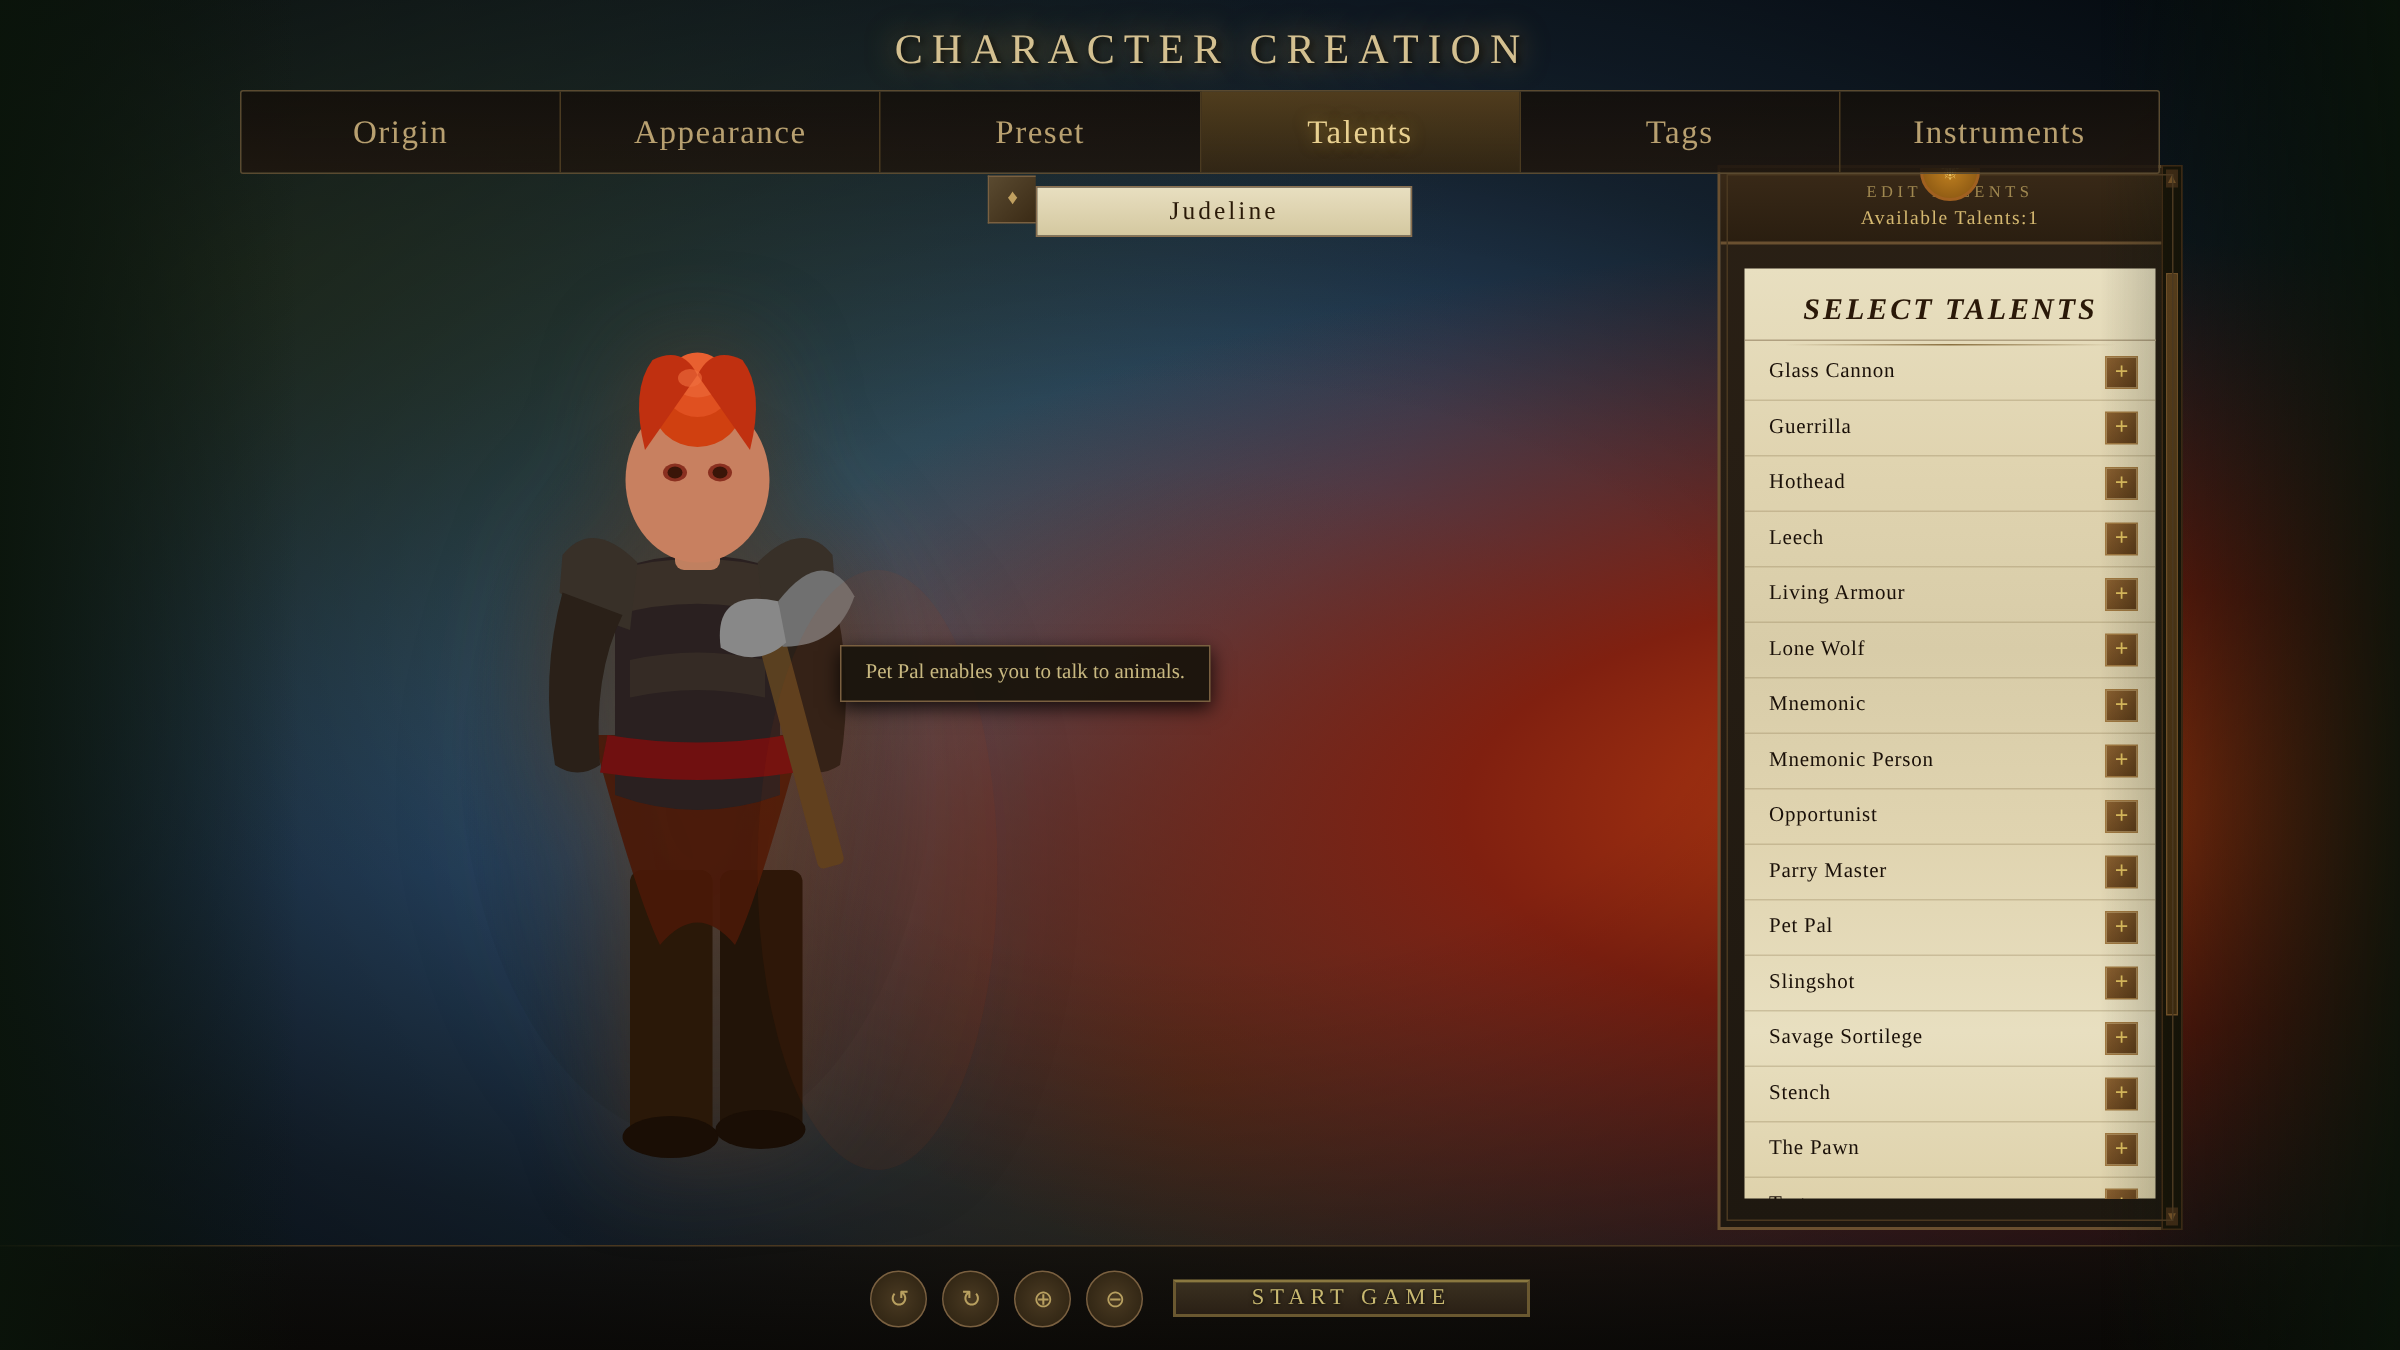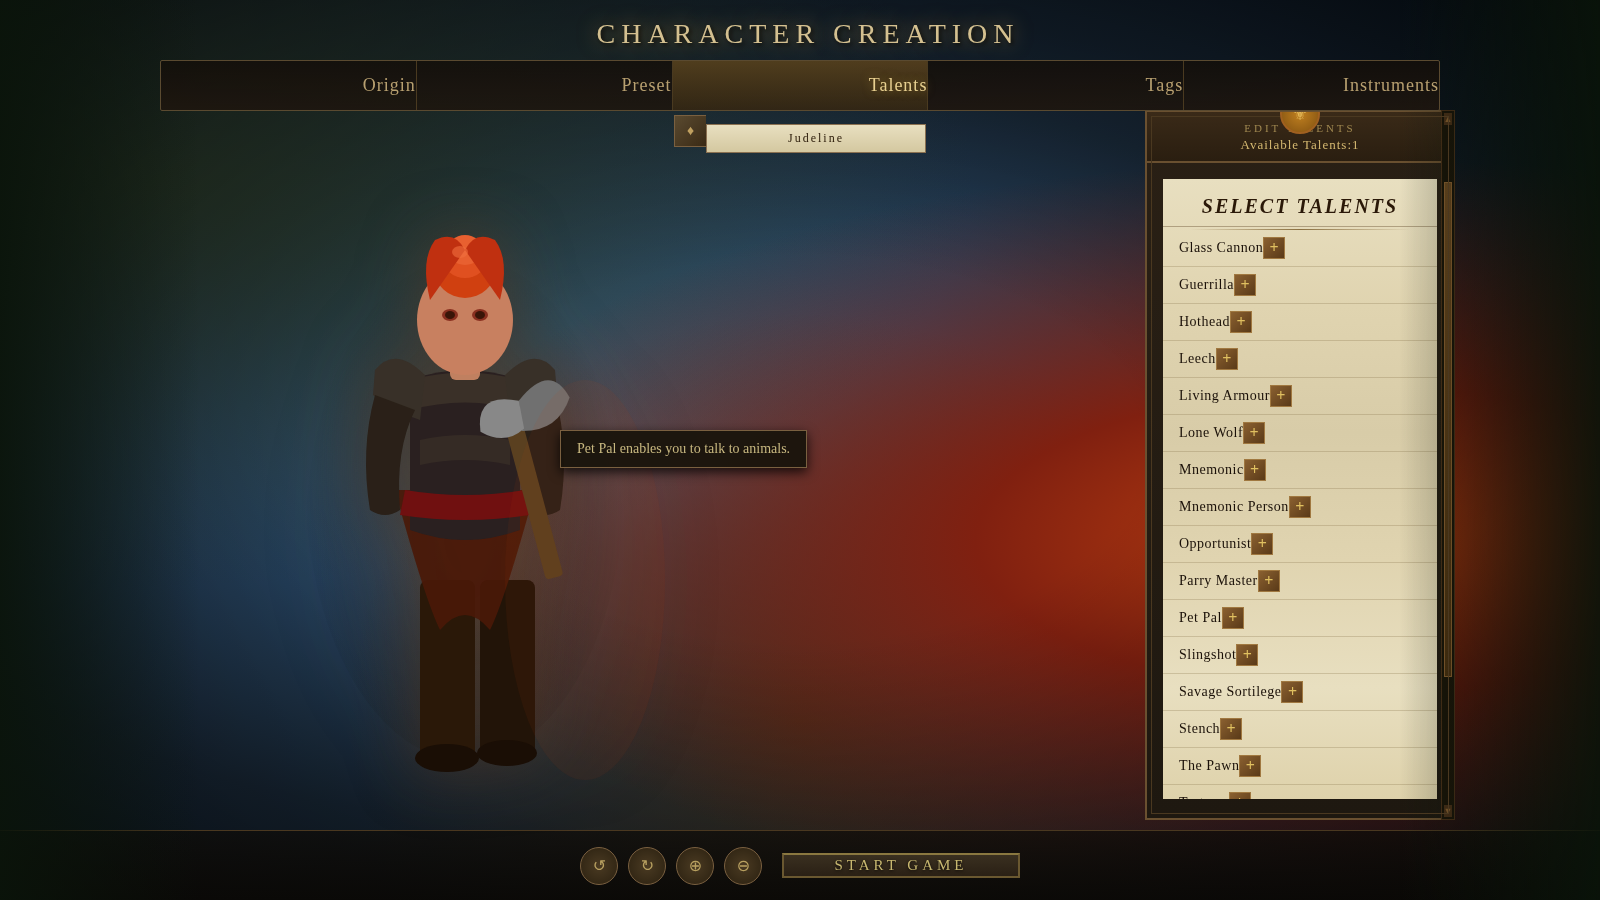--- a/index.html
+++ b/index.html
@@ -126,22 +126,22 @@
       justify-content: space-around;
       background: linear-gradient(to bottom, rgba(20,15,10,0.85), rgba(30,22,15,0.9));
       border: 1px solid #5a4a30;
       border-radius: 2px;
       pointer-events: all;
     }
 
     .nav-tab {
       flex: 1;
       padding: 14px 0;
-      text-align: right;
-      font-size: 18px;
+      text-align: center;
+      font-size: 22px;
       color: #b8a070;
       cursor: pointer;
       letter-spacing: 1px;
       border-right: 1px solid #4a3a20;
       transition: background 0.2s;
     }
 
     .nav-tab:last-child {
       border-right: none;
     }
@@ -174,21 +174,21 @@
       align-items: center;
       justify-content: center;
       color: #c0a060;
       font-size: 14px;
     }
 
     .name-input {
       background: linear-gradient(to bottom, #e8dfc0, #d4c8a0);
       border: 1px solid #8a7050;
       color: #2a1a08;
-      font-size: 12px;
+      font-size: 17px;
       padding: 6px 20px;
       font-family: 'Georgia', serif;
       letter-spacing: 2px;
       min-width: 220px;
       text-align: center;
       outline: none;
       margin-top: 16px;
     }
 
     
@@ -328,20 +328,21 @@
     }
 
     
     .talent-list {
       list-style: none;
     }
 
     .talent-item {
       display: flex;
       align-items: center;
+      justify-content: space-between;
       padding: 7px 12px 7px 16px;
       border-bottom: 1px solid rgba(140,120,80,0.3);
       cursor: pointer;
       transition: background 0.15s;
     }
 
     .talent-name {
       font-size: 14px;
       color: #1a1008;
       letter-spacing: 0.5px;
@@ -541,20 +542,21 @@
 </div>
 
 <div class="ui-overlay">
 
   <div class="title-bar">
     <h1 class="title-text">CHARACTER CREATION</h1>
   </div>
 
   <nav class="nav-tabs">
   <div class="nav-tab">Origin</div>
+      <div class="nav-tab">Appearance</div>
       <div class="nav-tab">Preset</div>
       <div class="nav-tab active">Talents</div>
       <div class="nav-tab">Tags</div>
       <div class="nav-tab">Instruments</div>
     </nav>
 
   <div class="name-section">
     <div class="name-icon">♦</div>
     <input class="name-input" type="text" value="Judeline" style="">
   </div>

